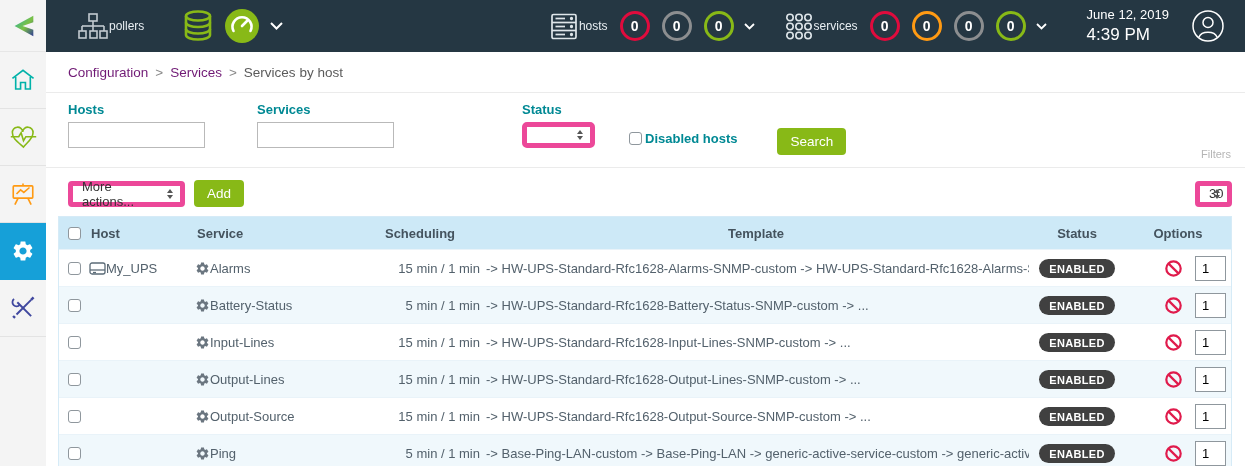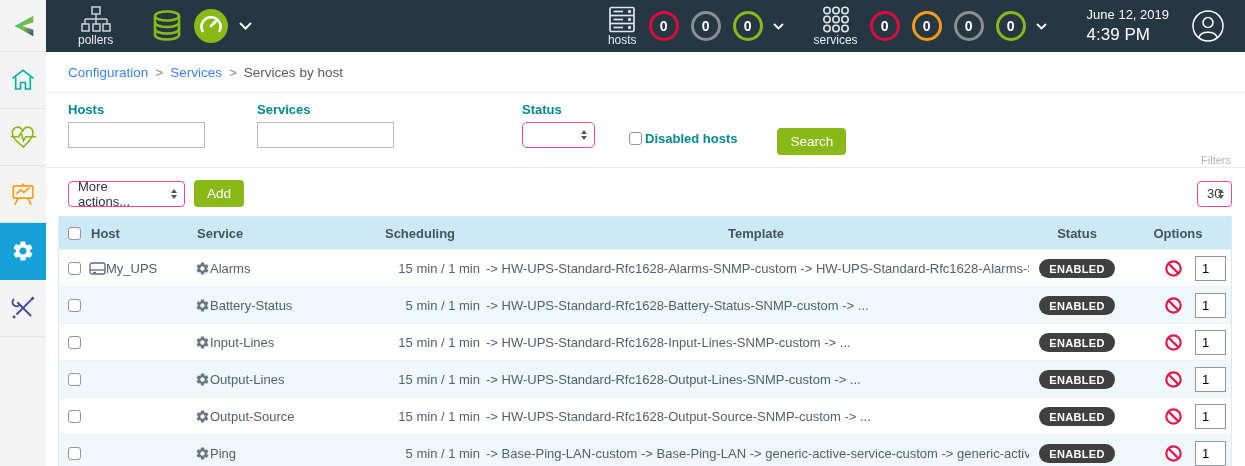--- a/index.html
+++ b/index.html
@@ -11,56 +11,56 @@
   .sidebar { width:46px; background:#f4f4f4; display:flex; flex-direction:column; flex-shrink:0; }
   .logo-cell { height:52px; display:flex; align-items:center; justify-content:center; border-bottom:1px solid #e6e6e6; }
   .nav-item { height:57px; display:flex; align-items:center; justify-content:center; border-bottom:1px solid #e3e3e3; cursor:pointer; }
   .nav-item.active { background:#16a0d8; border-bottom-color:#16a0d8; }
 
   
   .main { flex:1; display:flex; flex-direction:column; min-width:0; }
 
   
   .topbar { height:52px; background:#253743; display:flex; align-items:center; padding:0 14px; color:#fff; flex-shrink:0; }
-  .icon-block { display:flex; flex-direction:column; align-items:center; gap:1px; cursor:pointer; }
+  .icon-block { display:flex; flex-direction:row; align-items:center; gap:1px; cursor:pointer; }
   .icon-block .lbl { font-size:12px; color:#e8eef2; line-height:12px; }
   .badge { width:30px; height:30px; border-radius:50%; border:3px solid #888; display:flex; align-items:center; justify-content:center;
            font-size:14px; font-weight:bold; color:#fff; margin-left:12px; cursor:pointer; }
   .badge.c-red    { border-color:#e00b3d; }
   .badge.c-gray   { border-color:#8c8e90; }
   .badge.c-green  { border-color:#88b917; }
   .badge.c-orange { border-color:#ff9a13; }
   .chev { margin-left:10px; cursor:pointer; display:flex; align-items:center; }
   .spacer { flex:1; }
   .datetime { text-align:left; margin-left:40px; line-height:1.25; }
   .datetime .d { font-size:13px; }
   .datetime .t { font-size:17px; font-weight:500; }
   .avatar { margin-left:22px; margin-right:6px; cursor:pointer; display:flex; }
 
   
   .breadcrumb { padding:13px 22px 12px; font-size:13.5px; color:#5b5b5b; border-bottom:1px solid #ebebeb; background:#fff; }
-  .breadcrumb a { color:#3b82f6; text-decoration:none; cursor:pointer; }
+  .breadcrumb a { color:#701a75; text-decoration:none; cursor:pointer; }
   .breadcrumb .sep { margin:0 7px; color:#8a8a8a; }
 
   
   .filterbar { position:relative; display:flex; align-items:flex-start; padding:9px 22px 12px; border-bottom:1px solid #ebebeb; background:#fff; }
   .fgroup { display:flex; flex-direction:column; gap:5px; }
   .flabel { font-size:13px; font-weight:bold; color:#008994; }
   .tinput { width:137px; height:26px; border:1px solid #b9b9b9; background:#fff; font-size:13px; padding:0 6px; outline:none; }
-  .select { position:relative; height:26px; background:#fff; border:1px solid #ec4899; border-radius:5px;
+  .select { position:relative; height:26px; background:#fff; border:5px solid #ec4899; border-radius:5px;
             display:flex; align-items:center; font-size:13px; color:#333; padding:0 22px 0 9px; cursor:pointer; }
   .steppers { position:absolute; right:7px; top:50%; transform:translateY(-50%); display:flex; flex-direction:column; gap:2px; }
   .steppers i { display:block; width:0; height:0; border-left:3.5px solid transparent; border-right:3.5px solid transparent; }
   .steppers i.up   { border-bottom:4.5px solid #555; }
   .steppers i.down { border-top:4.5px solid #555; }
   .chk { appearance:none; -webkit-appearance:none; width:13px; height:13px; border:1px solid #8f979d; border-radius:3px; background:#fff; cursor:pointer; }
   .chkgroup { display:flex; align-items:center; gap:3px; margin-top:29px; }
   .btn { background:#88b917; color:#fff; border:none; border-radius:4px; font-size:13.5px; padding:0 13px; height:27px; cursor:pointer;
          font-family:"Liberation Sans", sans-serif; }
-  .filters-caption { position:absolute; right:14px; bottom:1px; font-size:11px; color:#b5b5b5; }
+  .filters-caption { position:absolute; right:14px; bottom:7px; font-size:11px; color:#b5b5b5; }
 
   
   .actionbar { display:flex; align-items:center; padding:12px 13px 9px 22px; background:#fff; }
 
   
   .tablewrap { margin:0 13px 0 12px; border:1px solid #d6ebf7; }
   .t-header, .t-row { display:grid; grid-template-columns:30px 106px 162px 126px 1fr 96px 106px; align-items:center; }
   .t-header { background:#cde9f7; height:32px; font-size:13px; font-weight:bold; color:#44535e; }
   .t-header .c { padding:0 2px; }
   .t-row { height:37px; font-size:13px; color:#53616c; background:#fff; border-top:1px solid #e9f3f9; }

